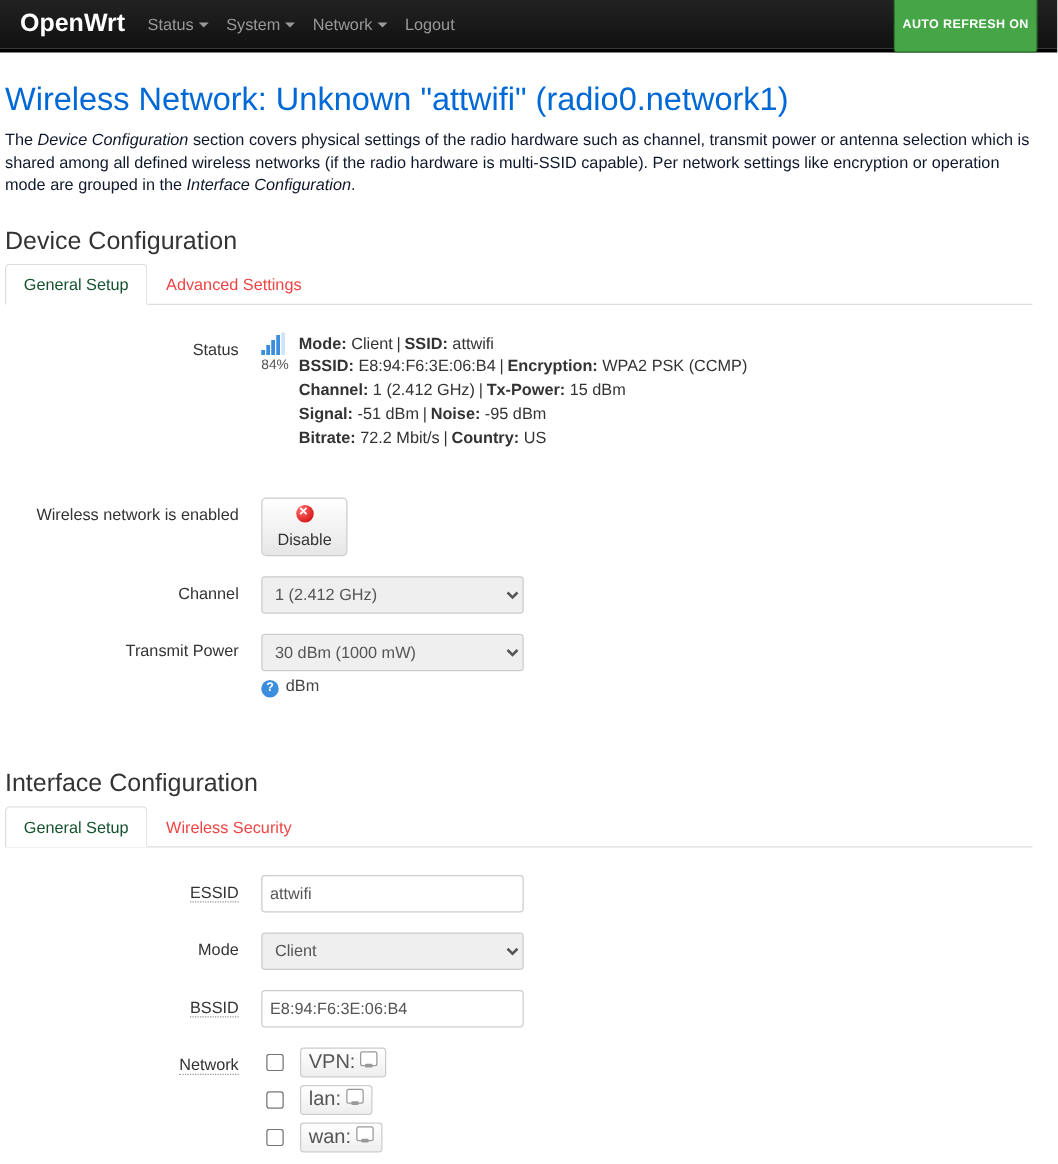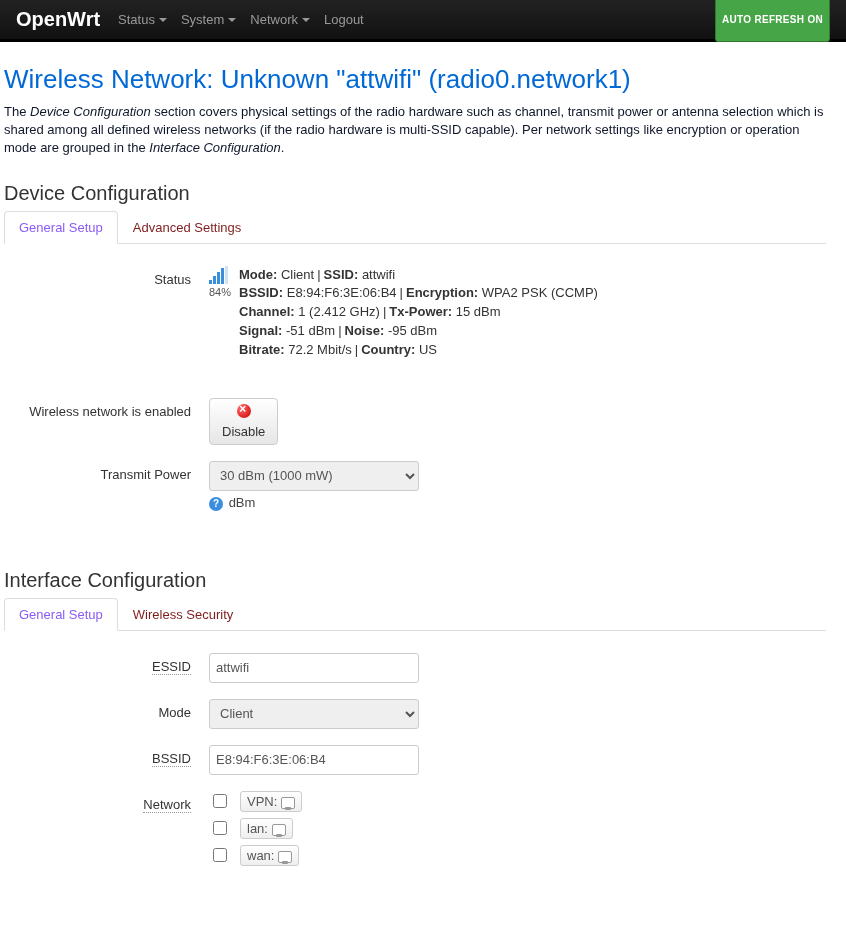--- a/index.html
+++ b/index.html
@@ -9,22 +9,22 @@
   .nav-item { color:#999; font-size:13px; margin-right:14px; cursor:pointer; display:flex; align-items:center;}
   .caret { width:0;height:0;border-left:4px solid transparent;border-right:4px solid transparent;border-top:4px solid #999;margin-left:4px;}
   .nav-spacer{flex:1;}
   .badge-refresh{background:#46a546;color:#fff;font-size:10px;font-weight:bold;padding:16px 6px;border-radius:3px;border:1px solid #2f7a2f;letter-spacing:.3px;}
   .container{max-width:830px;padding:8px 4px;}
   h2.page-title{color:#0069d6;font-weight:400;font-size:26px;margin:14px 0 8px;}
   p.desc{line-height:1.4;margin:4px 0 14px;color:#0f172a;}
   p.desc em{font-style:italic;}
   .fieldset-title{font-size:20px;margin:24px 0 6px;color:#333;font-weight:400;}
   .tabs{display:flex;border-bottom:1px solid #ddd;}
-  .tab{padding:8px 14px;border:1px solid transparent;border-bottom:none;margin-bottom:-1px;color:#7f1d1d;cursor:pointer;}
-  .tab.active{border-color:#ddd;border-bottom:1px solid #fff;background:#fff;color:#8b5cf6;border-radius:4px 4px 0 0;}
+  .tab{padding:8px 14px;border:1px solid transparent;border-bottom:none;margin-bottom:-1px;color:#ef4444;cursor:pointer;}
+  .tab.active{border-color:#ddd;border-bottom:1px solid #fff;background:#fff;color:#14532d;border-radius:4px 4px 0 0;}
   .row{display:flex;align-items:flex-start;padding:8px 0;}
   .row .lbl{width:205px;text-align:right;padding-right:18px;padding-top:6px;color:#333;}
   .row .val{flex:1;}
   select.cbi,input.cbi{width:210px;height:30px;padding:4px 6px;border:1px solid #ccc;border-radius:3px;font-size:13px;color:#555;}
   input.cbi{background:#fff;}
   .btn{display:inline-flex;align-items:center;gap:6px;background:linear-gradient(#fff,#e6e6e6);border:1px solid #ccc;border-radius:4px;padding:5px 12px;font-size:13px;color:#333;cursor:pointer;flex-direction:column;}
   .icon-stop{width:14px;height:14px;border-radius:50%;background:radial-gradient(circle at 30% 30%,#ff6b6b,#c00);position:relative;}
   .icon-stop::after{content:"";position:absolute;left:3px;top:3px;width:8px;height:8px;border-radius:1px;}
   .icon-stop::before{content:"×";position:absolute;left:2.5px;top:-2px;color:#fff;font-weight:bold;font-size:12px;}
   .hint{color:#444;font-size:13px;margin-top:4px;}
@@ -36,21 +36,21 @@
   .sigbars span:nth-child(1){height:4px;}
   .sigbars span:nth-child(2){height:8px;}
   .sigbars span:nth-child(3){height:12px;}
   .sigbars span:nth-child(4){height:16px;}
   .sigbars span:nth-child(5){height:18px;background:#cde3f7;}
   .status-text{line-height:1.45;}
   .status-text b{font-weight:bold;}
   .sep{margin:0 3px;}
   .dash-under{border-bottom:1px dotted #999;}
   .net-item{display:flex;align-items:center;gap:10px;margin-bottom:6px;}
-  .net-label{display:inline-flex;align-items:flex-end;gap:4px;border:1px solid #ccc;border-radius:3px;padding:2px 6px;background:linear-gradient(#fff,#eee);color:#555;font-size:13px;}
+  .net-label{display:inline-flex;align-items:flex-start;gap:4px;border:1px solid #ccc;border-radius:3px;padding:2px 6px;background:linear-gradient(#fff,#eee);color:#555;font-size:16px;}
   .port-icon{width:14px;height:12px;border:1px solid #999;border-radius:2px;background:#fff;position:relative;display:inline-block;}
   .port-icon::after{content:"";position:absolute;width:6px;height:3px;background:#999;bottom:-2px;left:3px;border-radius:1px;}
   input[type=checkbox]{width:14px;height:14px;}
 </style>
 </head>
 <body>
 
 <div class="navbar">
   <span class="brand">OpenWrt</span>
   <span class="nav-item">
@@ -113,20 +113,28 @@
   <div class="row" style="padding-top:30px;">
     <div class="lbl">Wireless network is enabled</div>
     <div class="val">
       <button class="btn">
         <span class="icon-stop"></span>
         <span>Disable</span>
       </button>
     </div>
   </div>
 
+  <div class="row">
+    <div class="lbl">Channel</div>
+    <div class="val">
+      <select class="cbi">
+        <option>1 (2.412 GHz)</option>
+      </select>
+    </div>
+  </div>
 
   <div class="row">
     <div class="lbl">Transmit Power</div>
     <div class="val">
       <select class="cbi">
         <option>30 dBm (1000 mW)</option>
       </select>
       <div class="hint"><span class="qicon">?</span> <span>dBm</span></div>
     </div>
   </div>

